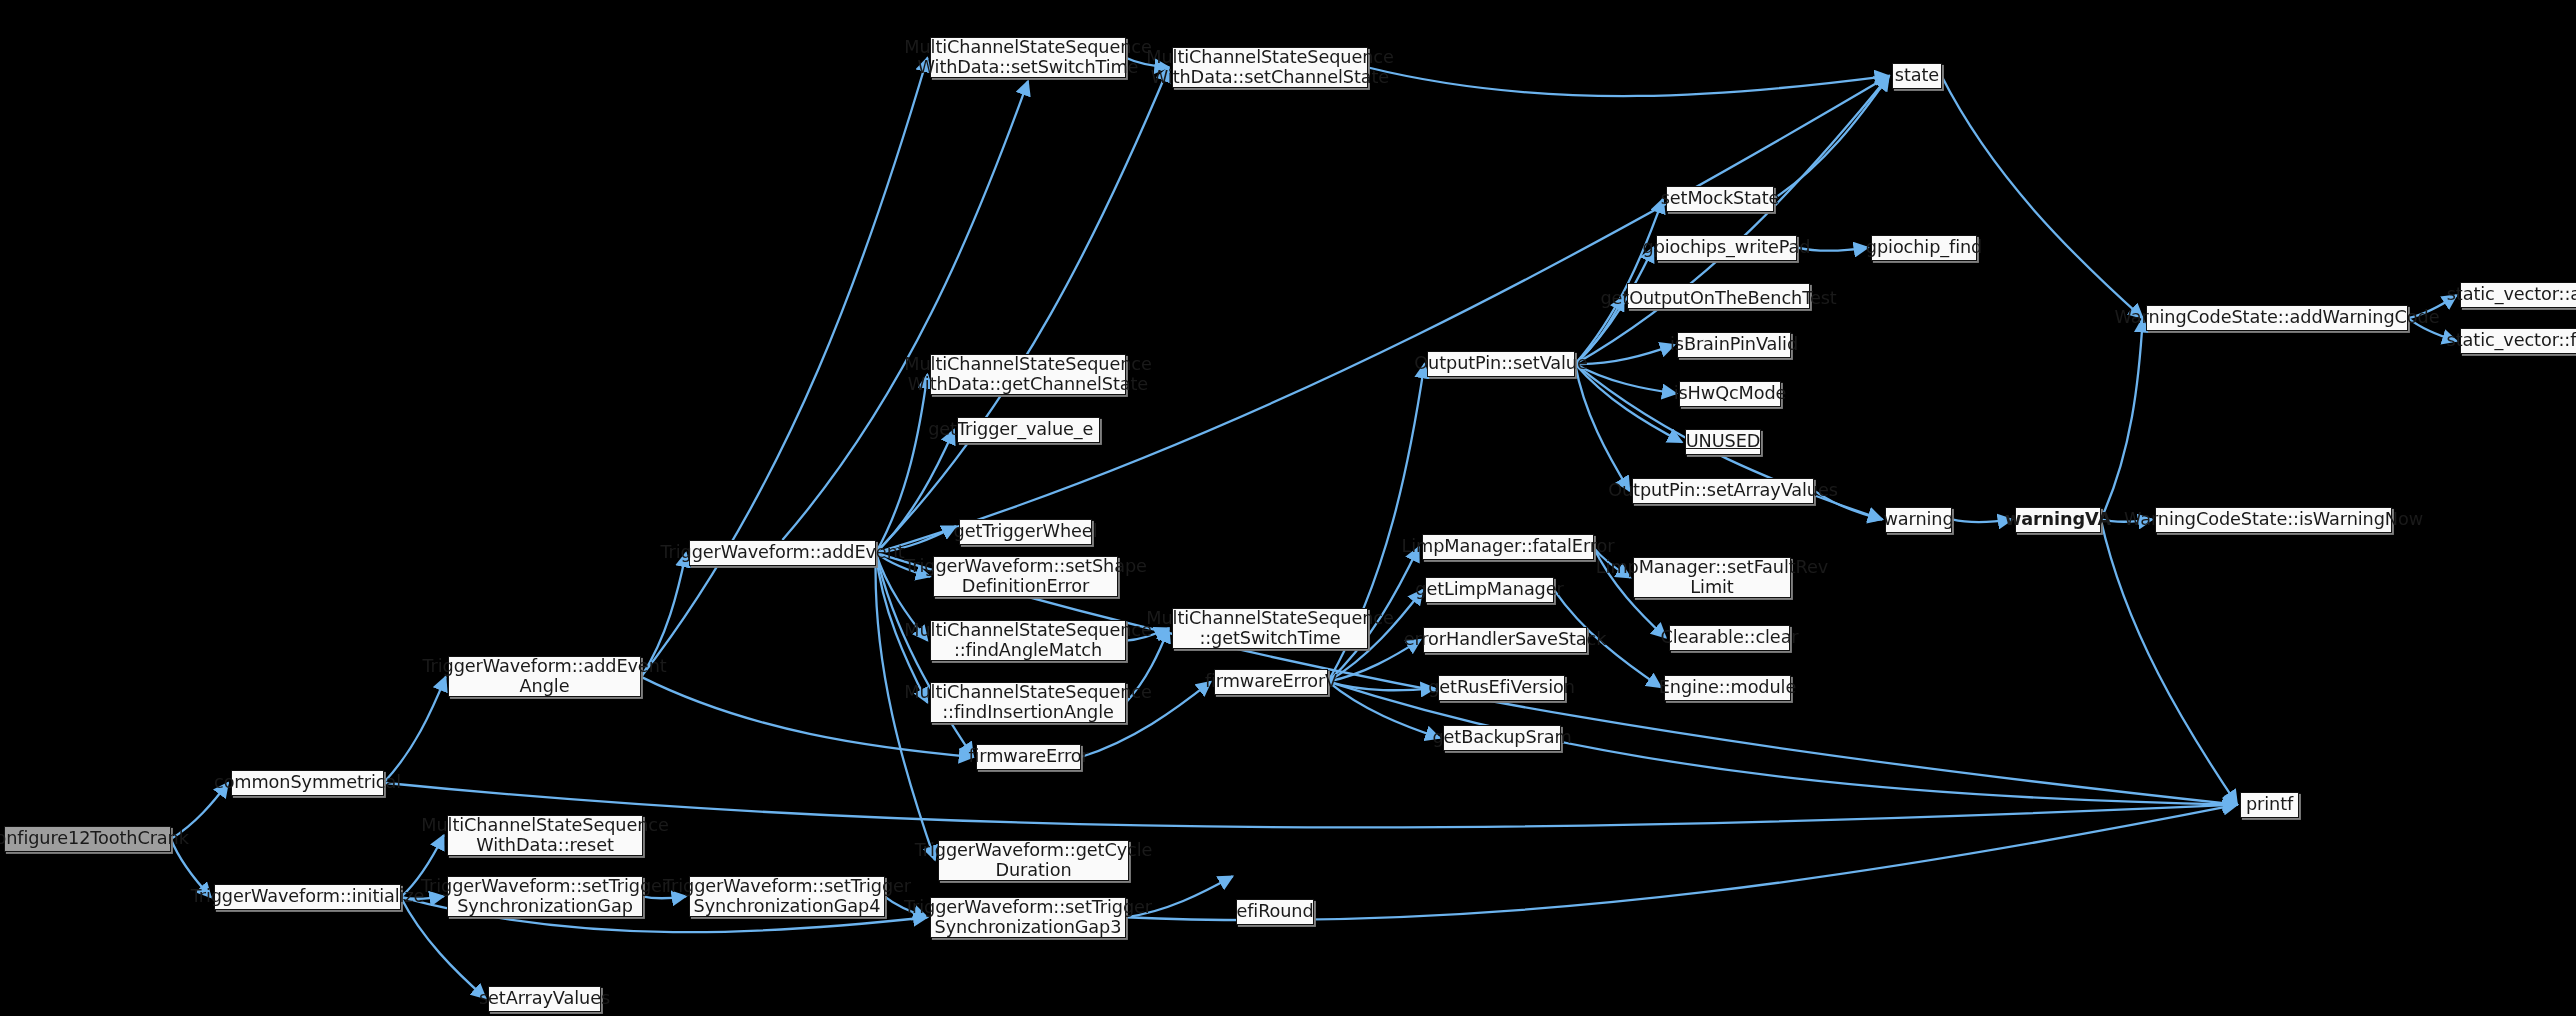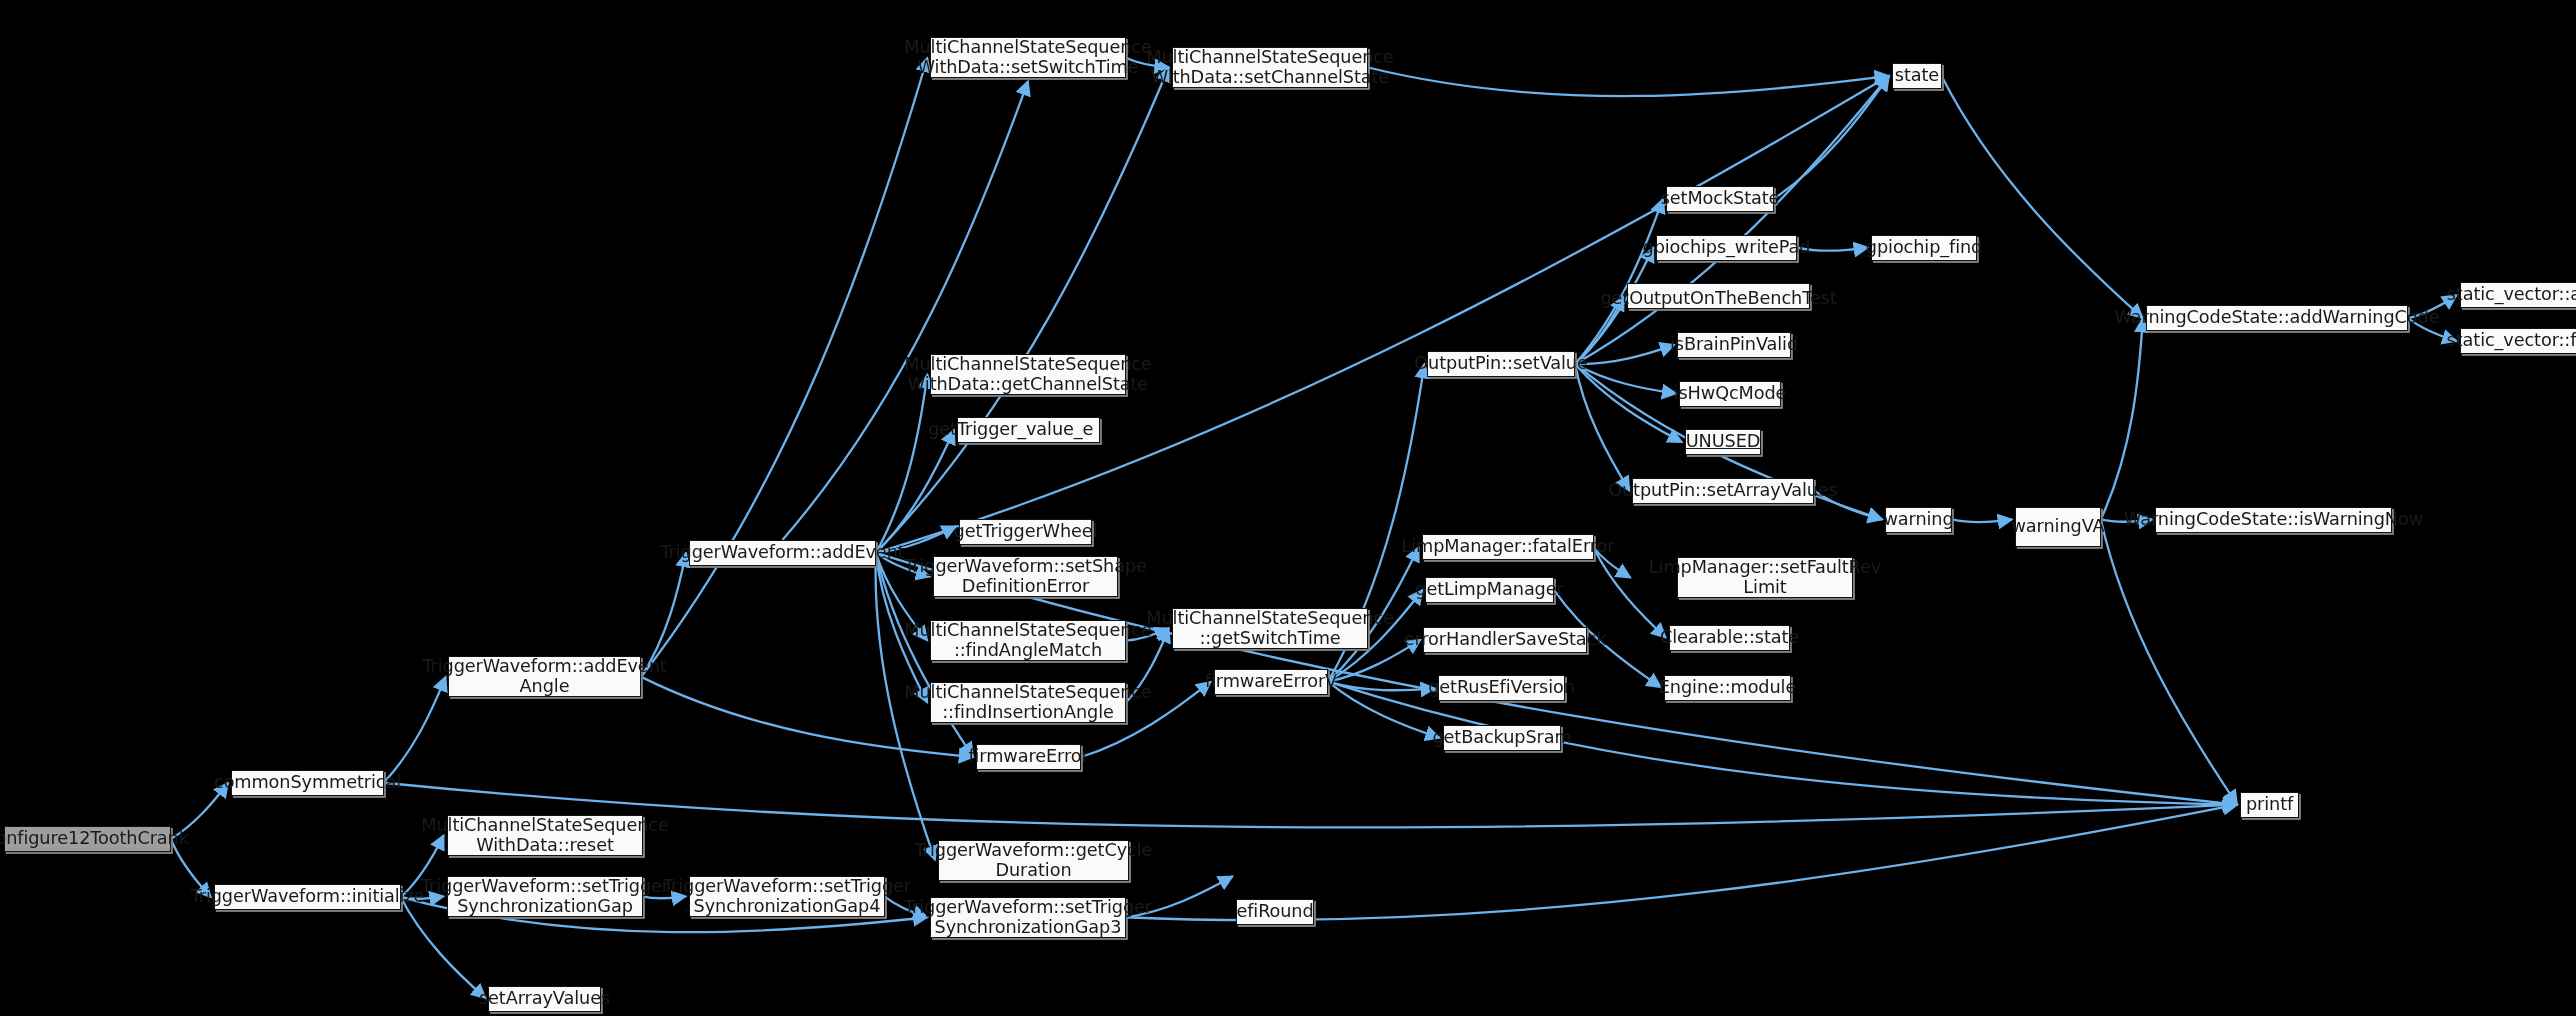--- a/index.html
+++ b/index.html
@@ -162,30 +162,30 @@
       <div class="node" style="left: 1666px; top: 186px; width: 108px; height: 26px;"><span class="node-label">setMockState</span></div>
       <div class="node" style="left: 1656px; top: 235px; width: 141px; height: 26px;"><span class="node-label">gpiochips_writePad</span></div>
       <div class="node" style="left: 1871px; top: 235px; width: 106px; height: 26px;"><span class="node-label">gpiochip_find</span></div>
       <div class="node" style="left: 1627px; top: 283px; width: 183px; height: 26px; align-items: flex-end;"><span class="node-label">getOutputOnTheBenchTest</span></div>
       <div class="node" style="left: 1677px; top: 332px; width: 114px; height: 26px;"><span class="node-label">isBrainPinValid</span></div>
       <div class="node" style="left: 1679px; top: 381px; width: 102px; height: 26px;"><span class="node-label">isHwQcMode</span></div>
       <div class="node" style="left: 1685px; top: 429px; width: 76px; height: 26px; text-decoration: underline;"><span class="node-label">UNUSED</span></div>
       <div class="node" style="left: 1427px; top: 351px; width: 148px; height: 26px;"><span class="node-label">OutputPin::setValue</span></div>
       <div class="node" style="left: 1632px; top: 478px; width: 182px; height: 26px;"><span class="node-label">OutputPin::setArrayValues</span></div>
       <div class="node" style="left: 1885px; top: 507px; width: 67px; height: 26px;"><span class="node-label">warning</span></div>
-      <div class="node" style="left: 2015px; top: 507px; width: 86px; height: 40px;"><span class="node-label">warningVA</span></div>
+      <div class="node" style="left: 2015px; top: 507px; width: 86px; height: 26px; font-weight: bold;"><span class="node-label">warningVA</span></div>
       <div class="node" style="left: 2155px; top: 507px; width: 237px; height: 26px;"><span class="node-label">WarningCodeState::isWarningNow</span></div>
       <div class="node" style="left: 2146px; top: 305px; width: 262px; height: 26px;"><span class="node-label">WarningCodeState::addWarningCode</span></div>
       <div class="node" style="left: 2460px; top: 282px; width: 130px; height: 26px;"><span class="node-label">static_vector::add</span></div>
       <div class="node" style="left: 2460px; top: 328px; width: 130px; height: 26px;"><span class="node-label">static_vector::find</span></div>
       <div class="node" style="left: 1422px; top: 534px; width: 172px; height: 26px;"><span class="node-label">LimpManager::fatalError</span></div>
       <div class="node" style="left: 1425px; top: 577px; width: 129px; height: 26px;"><span class="node-label">getLimpManager</span></div>
       <div class="node" style="left: 1423px; top: 627px; width: 164px; height: 26px;"><span class="node-label">errorHandlerSaveStack</span></div>
       <div class="node" style="left: 1438px; top: 675px; width: 127px; height: 26px;"><span class="node-label">getRusEfiVersion</span></div>
       <div class="node" style="left: 1443px; top: 725px; width: 118px; height: 26px;"><span class="node-label">getBackupSram</span></div>
-      <div class="node" style="left: 1633px; top: 557px; width: 176px; height: 41px; margin-left: 44px;"><span class="node-label">LimpManager::setFaultRev
+      <div class="node" style="left: 1633px; top: 557px; width: 158px; height: 41px;"><span class="node-label">LimpManager::setFaultRev
 Limit</span></div>
-      <div class="node" style="left: 1669px; top: 625px; width: 121px; height: 26px;"><span class="node-label">Clearable::state</span></div>
+      <div class="node" style="left: 1669px; top: 625px; width: 121px; height: 26px;"><span class="node-label">Clearable::clear</span></div>
       <div class="node" style="left: 1664px; top: 675px; width: 127px; height: 26px;"><span class="node-label">Engine::module</span></div>
       <div class="node" style="left: 2240px; top: 792px; width: 59px; height: 26px;"><span class="node-label">printf</span></div>
     </div>
 </div>
 
 
 </body></html>

